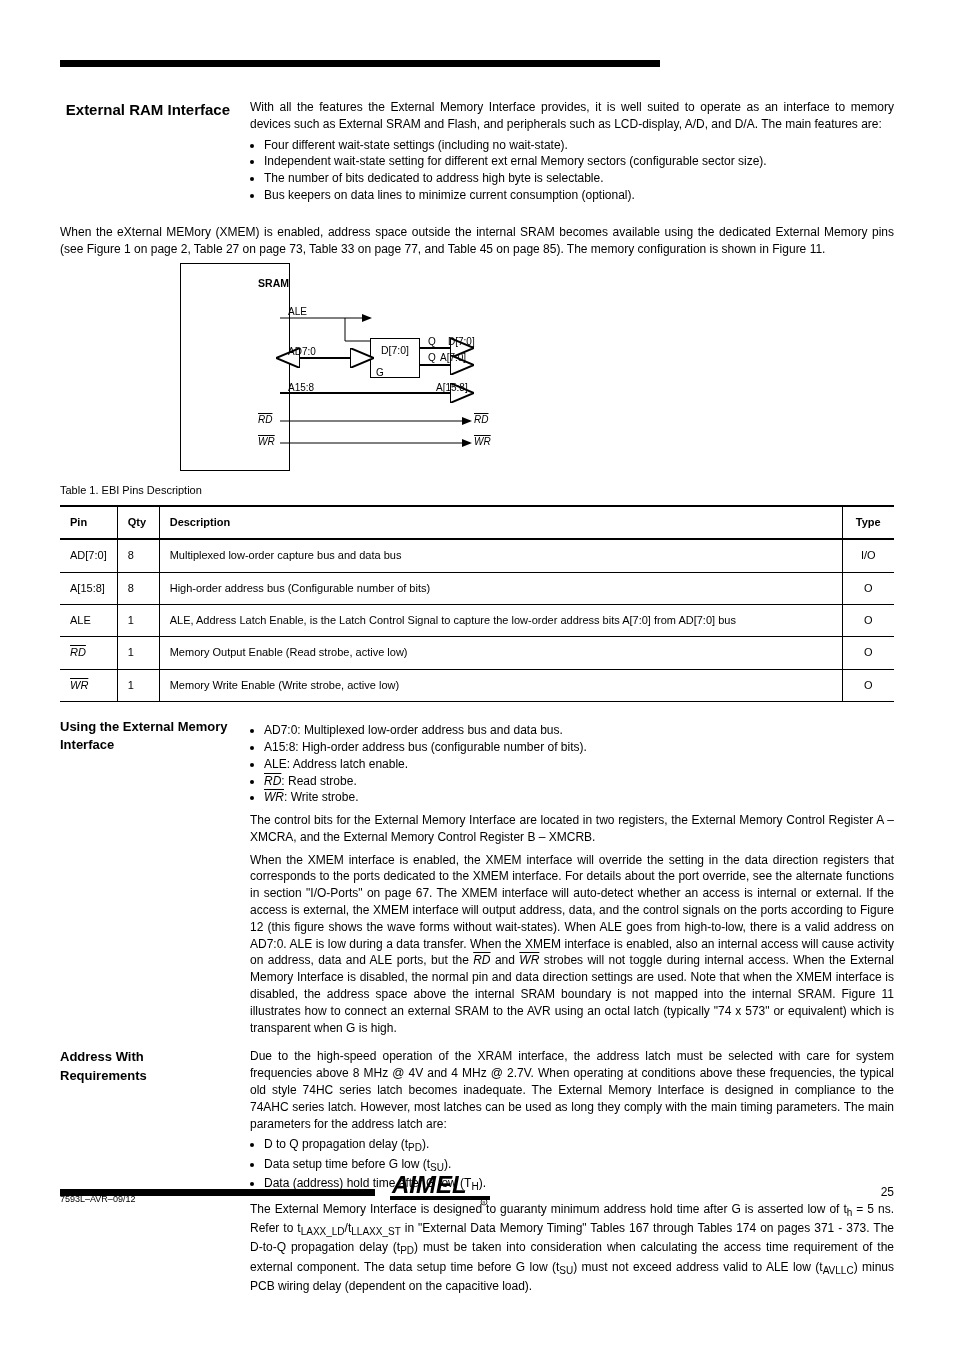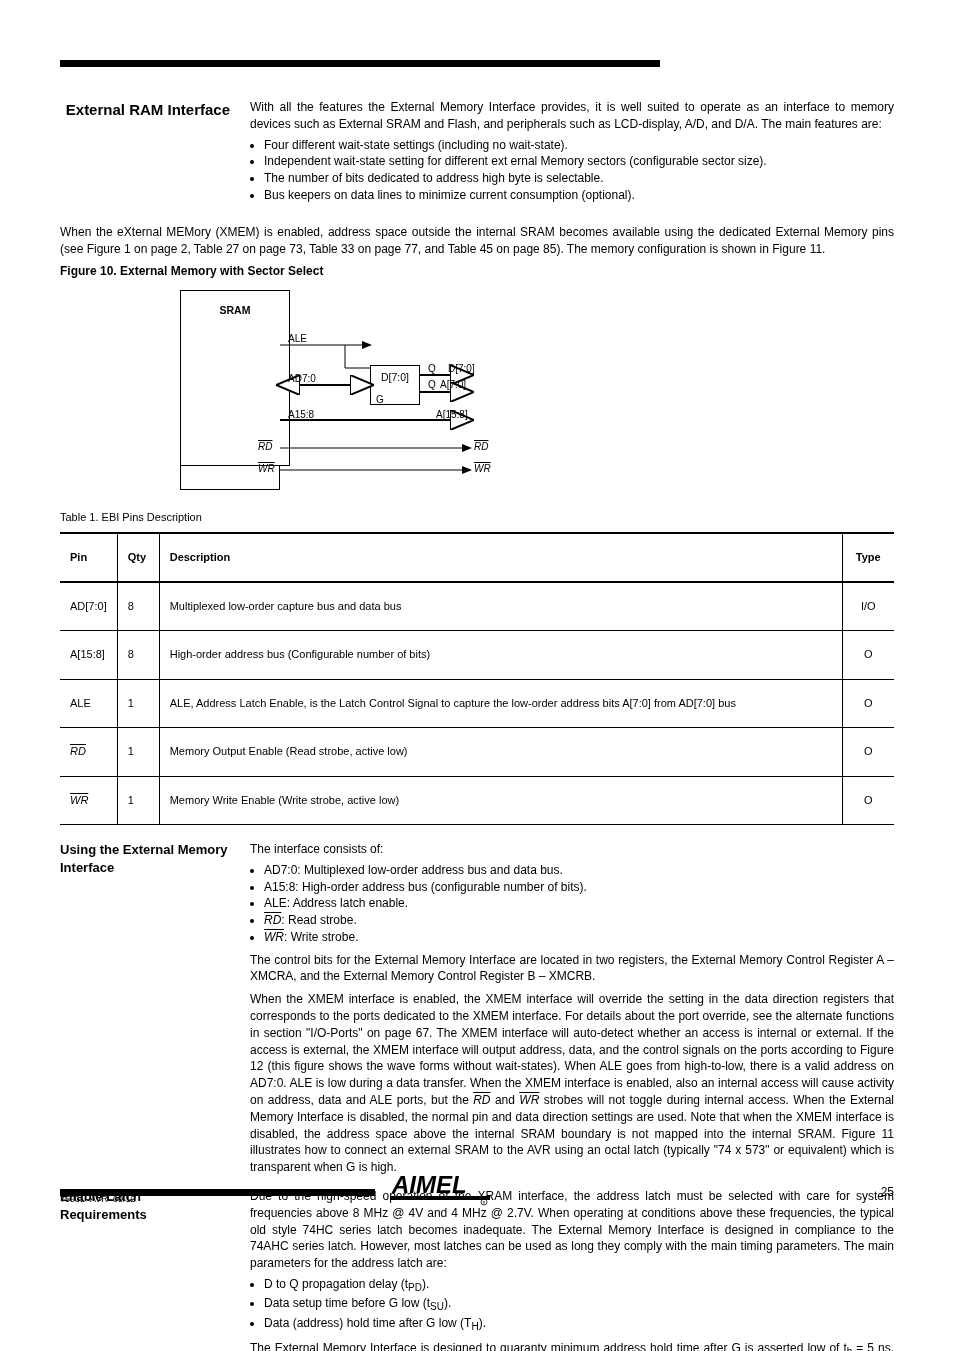--- a/index.html
+++ b/index.html
@@ -84,21 +84,21 @@
     margin-bottom: 6px;
   }
   table.pin-table {
     border-collapse: collapse;
     width: 100%;
     font-size: 11px;
   }
   table.pin-table th, table.pin-table td {
     border-top: 1px solid #000;
     border-bottom: 1px solid #000;
-    padding: 16px 10px;
+    padding: 8px 10px;
     text-align: left;
     vertical-align: middle;
   }
   table.pin-table th {
     font-weight: bold;
     border-top: 2px solid #000;
     border-bottom: 2px solid #000;
   }
   table.pin-table td:first-child, table.pin-table th:first-child {
     width: 44px;
@@ -163,25 +163,24 @@
         <li class="body-text">Independent wait-state setting for different ext ernal Memory sectors (configurable sector size).</li>
         <li class="body-text">The number of bits dedicated to address high byte is selectable.</li>
         <li class="body-text">Bus keepers on data lines to minimize current consumption (optional).</li>
       </ul>
     </div>
   </div>
 
   <div class="section-row">
     <div class="right-col">
       <p class="body-text">When the eXternal MEMory (XMEM) is enabled, address space outside the internal SRAM becomes available using the dedicated External Memory pins (see Figure 1 on page 2, Table 27 on page 73, Table 33 on page 77, and Table 45 on page 85). The memory configuration is shown in Figure 11.</p>
-      <div class="figure-caption">Figure 10.   External Memory with Sector Select</div>
 
       <div class="diagram">
         <div class="d-box" style="left:0;top:0;width:100px;height:200px; padding-top:12px; font-weight:bold;"><span>AVR</span></div>
-        <div class="d-box" style="left:290;top:0;width:110px;height:176px; padding-top:12px; font-weight:bold;"><span>SRAM</span></div>
+        <div class="d-box" style="left:290;top:0;width:110px;height:208px; padding-top:12px; font-weight:bold;text-align:right;"><span>SRAM</span></div>
         <div class="d-box" style="left:190px;top:75px;width:50px;height:40px; padding-top:4px;"><span>D[7:0]</span></div>
 
         <svg class="wires" width="440" height="210">
           <defs>
             <marker id="arrow" markerWidth="10" markerHeight="8" refX="8" refY="4" orient="auto">
               <path d="M0,0 L10,4 L0,8 Z" fill="#000"></path>
             </marker>
             <marker id="arrowL" markerWidth="10" markerHeight="8" refX="2" refY="4" orient="auto">
               <path d="M10,0 L0,4 L10,8 Z" fill="#000"></path>
             </marker>
@@ -268,36 +267,35 @@
         </tbody>
       </table>
     </div>
   </div>
 
   <div class="section-row" style="margin-top:16px;">
     <div class="left-col">
       <div class="subsection-title">Using the External Memory Interface</div>
     </div>
     <div class="right-col">
-      <p class="body-text">The interface consists of:</p>
       <ul style="margin:4px 0 6px 14px; list-style:disc;">
         <li class="body-text">AD7:0: Multiplexed low-order address bus and data bus.</li>
         <li class="body-text">A15:8: High-order address bus (configurable number of bits).</li>
         <li class="body-text">ALE: Address latch enable.</li>
         <li class="body-text"><span class="overline">RD</span>: Read strobe.</li>
         <li class="body-text"><span class="overline">WR</span>: Write strobe.</li>
       </ul>
       <p class="body-text" style="margin-bottom:6px;">The control bits for the External Memory Interface are located in two registers, the External Memory Control Register A – XMCRA, and the External Memory Control Register B – XMCRB.</p>
       <p class="body-text">When the XMEM interface is enabled, the XMEM interface will override the setting in the data direction registers that corresponds to the ports dedicated to the XMEM interface. For details about the port override, see the alternate functions in section "I/O-Ports" on page 67. The XMEM interface will auto-detect whether an access is internal or external. If the access is external, the XMEM interface will output address, data, and the control signals on the ports according to Figure 12 (this figure shows the wave forms without wait-states). When ALE goes from high-to-low, there is a valid address on AD7:0. ALE is low during a data transfer. When the XMEM interface is enabled, also an internal access will cause activity on address, data and ALE ports, but the <span class="overline">RD</span> and <span class="overline">WR</span> strobes will not toggle during internal access. When the External Memory Interface is disabled, the normal pin and data direction settings are used. Note that when the XMEM interface is disabled, the address space above the internal SRAM boundary is not mapped into the internal SRAM. Figure 11 illustrates how to connect an external SRAM to the AVR using an octal latch (typically "74 x 573" or equivalent) which is transparent when G is high.</p>
     </div>
   </div>
 
   <div class="section-row" style="margin-top:12px;">
     <div class="left-col">
-      <div class="subsection-title">Enable Latch Requirements</div>
+      <div class="subsection-title">Address With Requirements</div>
     </div>
     <div class="right-col">
       <p class="body-text">Due to the high-speed operation of the XRAM interface, the address latch must be selected with care for system frequencies above 8 MHz @ 4V and 4 MHz @ 2.7V. When operating at conditions above these frequencies, the typical old style 74HC series latch becomes inadequate. The External Memory Interface is designed in compliance to the 74AHC series latch. However, most latches can be used as long they comply with the main timing parameters. The main parameters for the address latch are:</p>
       <ul style="margin:4px 0 6px 14px; list-style:disc;">
         <li class="body-text">D to Q propagation delay (t<sub>PD</sub>).</li>
         <li class="body-text">Data setup time before G low (t<sub>SU</sub>).</li>
         <li class="body-text">Data (address) hold time after G low (T<sub>H</sub>).</li>
       </ul>
       <p class="body-text">The External Memory Interface is designed to guaranty minimum address hold time after G is asserted low of t<sub>h</sub> = 5 ns. Refer to t<sub>LAXX_LD</sub>/t<sub>LLAXX_ST</sub> in "External Data Memory Timing" Tables 167 through Tables 174 on pages 371 - 373. The D-to-Q propagation delay (t<sub>PD</sub>) must be taken into consideration when calculating the access time requirement of the external component. The data setup time before G low (t<sub>SU</sub>) must not exceed address valid to ALE low (t<sub>AVLLC</sub>) minus PCB wiring delay (dependent on the capacitive load).</p>
     </div>

